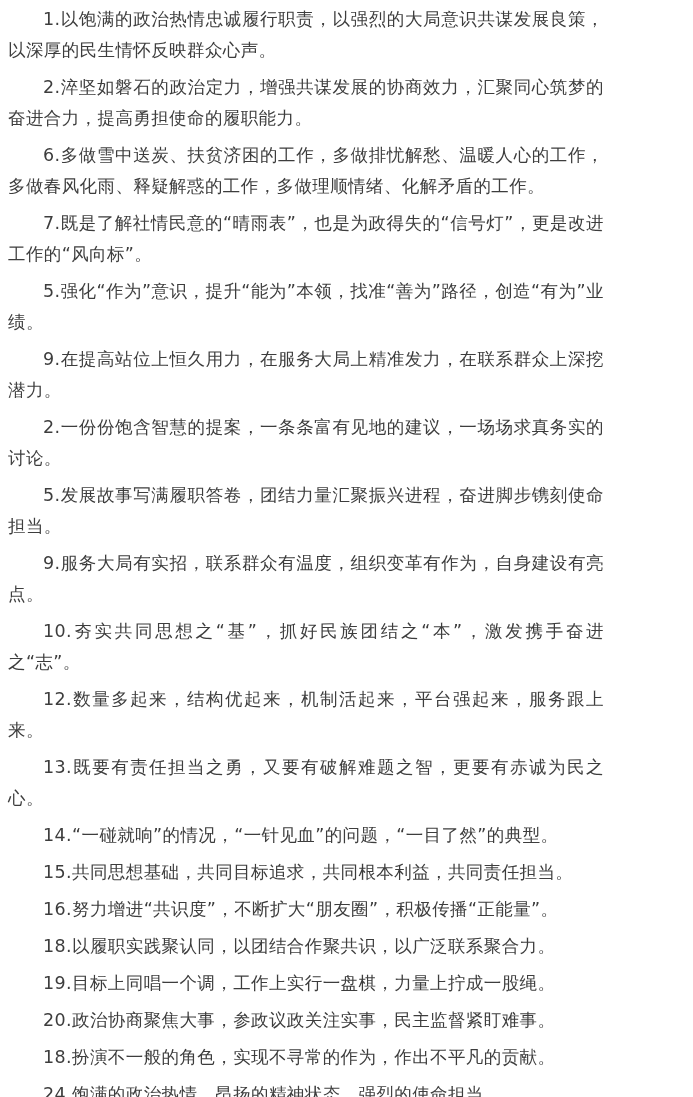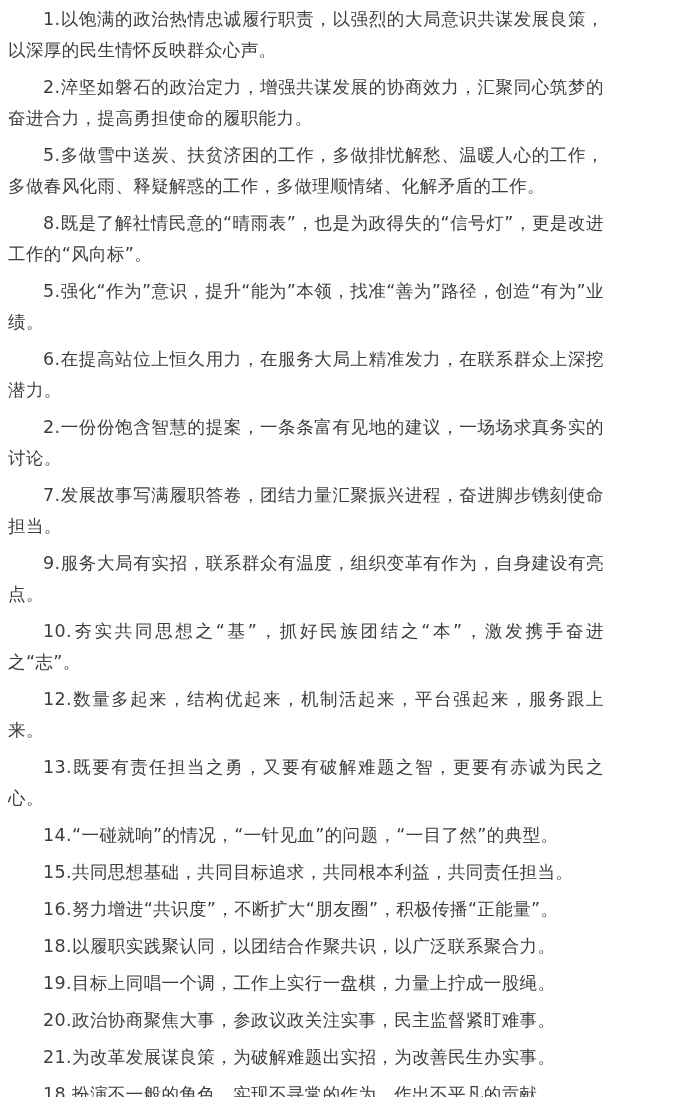--- a/index.html
+++ b/index.html
@@ -31,32 +31,31 @@
   .para:last-child {
     margin-bottom: 16px;
   }
 </style>
 </head>
 <body>
 
 <div class="doc">
   <p class="para">1.以饱满的政治热情忠诚履行职责，以强烈的大局意识共谋发展良策，以深厚的民生情怀反映群众心声。</p>
   <p class="para">2.淬坚如磐石的政治定力，增强共谋发展的协商效力，汇聚同心筑梦的奋进合力，提高勇担使命的履职能力。</p>
-  <p class="para">5.多做雪中送炭、扶贫济困的工作，多做排忧解愁、温暖人心的工作，多做春风化雨、释疑解惑的工作，多做理顺情绪、化解矛盾的工作。</p>
-  <p class="para">8.既是了解社情民意的“晴雨表”，也是为政得失的“信号灯”，更是改进工作的“风向标”。</p>
+  <p class="para">6.多做雪中送炭、扶贫济困的工作，多做排忧解愁、温暖人心的工作，多做春风化雨、释疑解惑的工作，多做理顺情绪、化解矛盾的工作。</p>
+  <p class="para">7.既是了解社情民意的“晴雨表”，也是为政得失的“信号灯”，更是改进工作的“风向标”。</p>
   <p class="para">5.强化“作为”意识，提升“能为”本领，找准“善为”路径，创造“有为”业绩。</p>
-  <p class="para">6.在提高站位上恒久用力，在服务大局上精准发力，在联系群众上深挖潜力。</p>
+  <p class="para">9.在提高站位上恒久用力，在服务大局上精准发力，在联系群众上深挖潜力。</p>
   <p class="para">2.一份份饱含智慧的提案，一条条富有见地的建议，一场场求真务实的讨论。</p>
-  <p class="para">7.发展故事写满履职答卷，团结力量汇聚振兴进程，奋进脚步镌刻使命担当。</p>
+  <p class="para">5.发展故事写满履职答卷，团结力量汇聚振兴进程，奋进脚步镌刻使命担当。</p>
   <p class="para">9.服务大局有实招，联系群众有温度，组织变革有作为，自身建设有亮点。</p>
   <p class="para">10.夯实共同思想之“基”，抓好民族团结之“本”，激发携手奋进之“志”。</p>
   <p class="para">12.数量多起来，结构优起来，机制活起来，平台强起来，服务跟上来。</p>
   <p class="para">13.既要有责任担当之勇，又要有破解难题之智，更要有赤诚为民之心。</p>
   <p class="para">14.“一碰就响”的情况，“一针见血”的问题，“一目了然”的典型。</p>
   <p class="para">15.共同思想基础，共同目标追求，共同根本利益，共同责任担当。</p>
   <p class="para">16.努力增进“共识度”，不断扩大“朋友圈”，积极传播“正能量”。</p>
   <p class="para">18.以履职实践聚认同，以团结合作聚共识，以广泛联系聚合力。</p>
   <p class="para">19.目标上同唱一个调，工作上实行一盘棋，力量上拧成一股绳。</p>
   <p class="para">20.政治协商聚焦大事，参政议政关注实事，民主监督紧盯难事。</p>
-  <p class="para">21.为改革发展谋良策，为破解难题出实招，为改善民生办实事。</p>
   <p class="para">18.扮演不一般的角色，实现不寻常的作为，作出不平凡的贡献。</p>
   <p class="para">24.饱满的政治热情，昂扬的精神状态，强烈的使命担当。</p>
 </div>
 
 </body></html>

